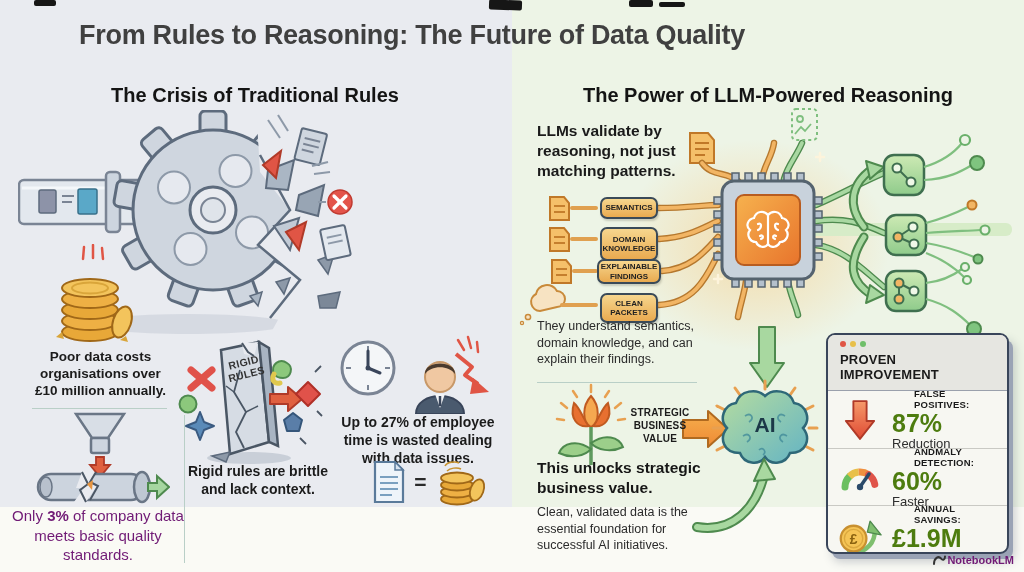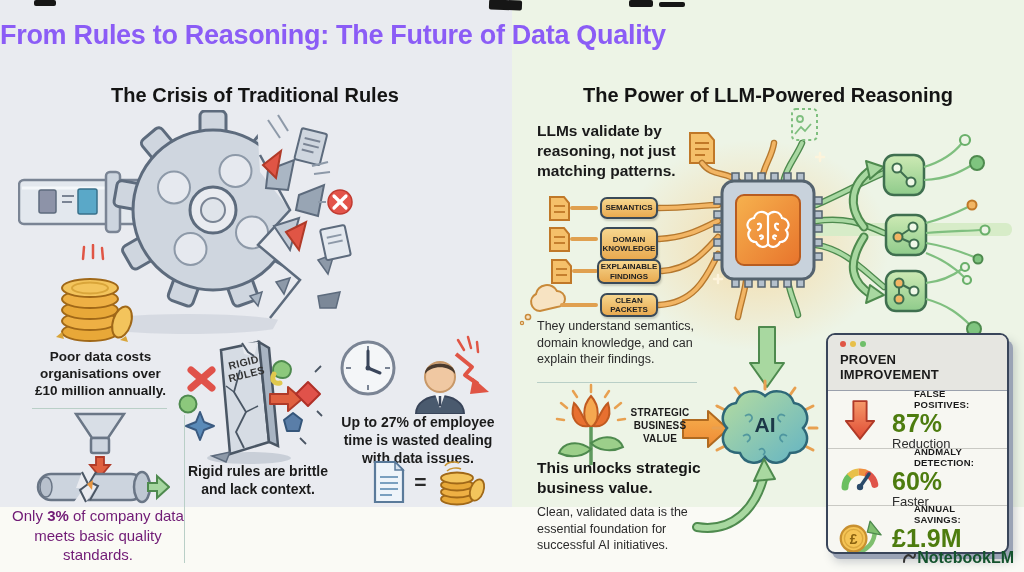--- a/index.html
+++ b/index.html
@@ -4,22 +4,22 @@
 <style>
   * { margin:0; padding:0; box-sizing:border-box; }
   html,body { width:1024px; height:572px; }
   body { font-family:"Liberation Sans", sans-serif; background:#fff; }
   #canvas { position:relative; width:1024px; height:572px; overflow:hidden; background:#fafaf5; }
   .abs { position:absolute; }
 
   .panel-left  { left:0;   top:65; width:512px; height:507px; background:#e9ebf0; }
   .panel-right { left:512px; top:65; width:512px; height:507px; background:#edf4e6; }
 
-  .main-title { left:0; top:20px; width:824px; 
-                font-size:27px; font-weight:700; letter-spacing:-0.3px; color:#8b5cf6; }
+  .main-title { left:0; top:20px; width:824px; text-align:center;
+                font-size:27px; font-weight:700; letter-spacing:-0.3px; color:#404040; }
   .artifact { background:#161616; border-radius:2px; }
 
   .sec-head { font-size:20px; font-weight:700; color:#141414; text-align:center; }
 
   .pre { white-space:pre-line; }
   .stat-b { font-size:13.5px; line-height:1.26; font-weight:700; color:#1b1b1b; text-align:center; }
   .stat-r { font-size:15px; line-height:1.3; font-weight:400; color:#701a75; text-align:center; }
   .stat-r b { font-weight:700; }
   .hl14 { font-size:14px; line-height:1.27; font-weight:700; color:#1b1b1b; text-align:center; }
 
@@ -52,21 +52,21 @@
   .mp-dots { display:flex; gap:4px; margin-bottom:5px; }
   .dot { width:6px; height:6px; border-radius:50%; }
   .mp-title { font-size:13px; font-weight:700; color:#1a1a1a; letter-spacing:.2px; }
   .metric-row { display:flex; align-items:center; padding:7px 10px; height:57px; }
   .metric-row + .metric-row { border-top:1px solid #c9c9c4; }
   .m-icon { width:44px; display:flex; align-items:center; justify-content:center; margin-right:10px; flex:none; }
   .m-label { font-size:9.5px; font-weight:700; color:#1a1a1a; letter-spacing:.2px;padding-left:22px; }
   .m-value { font-size:25px; font-weight:700; color:#4d7c0f; line-height:1.05; }
   .m-unit { font-size:13px; color:#2e2e2e; line-height:1.05; margin-top:1px; }
 
-  .watermark { display:flex; align-items:center; font-size:16px; font-weight:600; color:#14532d; }
+  .watermark { display:flex; align-items:center; font-size:11px; font-weight:600; color:#701a75; }
 
   
   .wireO1 { stroke:#b5782e; stroke-width:6.5; fill:none; stroke-linecap:round; }
   .wireO2 { stroke:#f2b564; stroke-width:3.8; fill:none; stroke-linecap:round; }
   .wireG1 { stroke:#4e8a4e; stroke-width:6.5; fill:none; stroke-linecap:round; }
   .wireG2 { stroke:#a9d8a2; stroke-width:3.8; fill:none; stroke-linecap:round; }
   .trace  { stroke:#7fbf7f; stroke-width:2.2; fill:none; }
   .blockG { fill:#a8d8a0; stroke:#4e8a4e; stroke-width:2; stroke-linejoin:round; }
 </style>
 </head>
@@ -528,21 +528,21 @@
 
   <div class="abs intro pre" style="left:537px;top:121px;width:180px">LLMs validate by
 reasoning, not just
 matching patterns.</div>
 
   <div class="pill" style="left:600px;top:197px;width:58px;height:22px">SEMANTICS</div>
   <div class="pill" style="left:600px;top:227px;width:58px;height:34px">DOMAIN
 KNOWLEDGE</div>
   <div class="pill" style="left:597px;top:259px;width:64px;height:25px">EXPLAINABLE
 FINDINGS</div>
-  <div class="pill" style="left:600px;top:293px;width:58px;height:24px">CLEAN
+  <div class="pill" style="left:600px;top:293px;width:58px;height:30px">CLEAN
 PACKETS</div>
 
   <div class="abs body-l pre" style="left:537px;top:318px;width:185px">They understand semantics,
 domain knowledge, and can
 explain their findings.</div>
 
   <div class="abs divider" style="left:537px;top:382px;width:160px;height:1px"></div>
 
   <div class="abs strategic pre" style="left:626px;top:406px;width:68px">STRATEGIC
 BUSINESS

